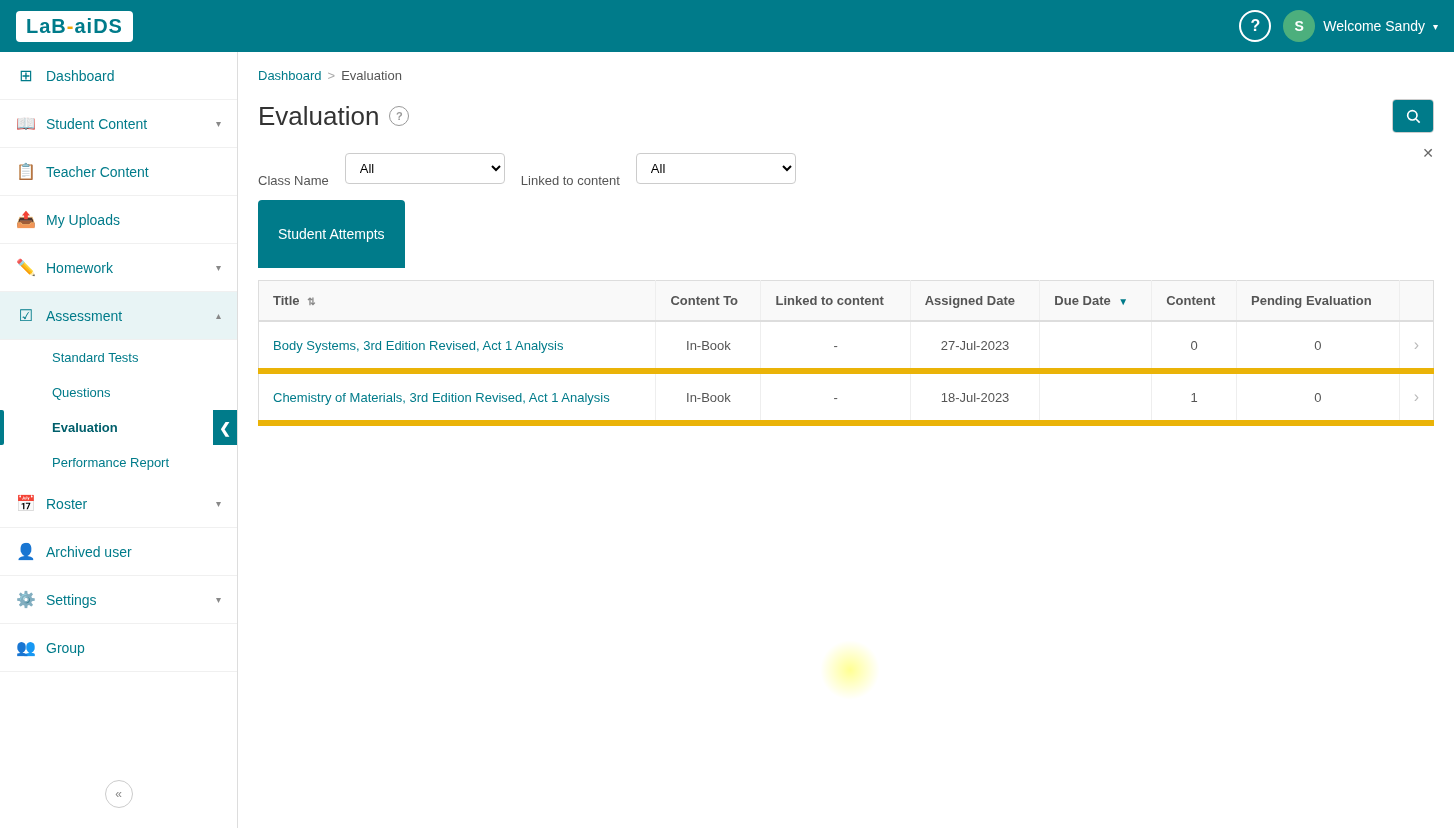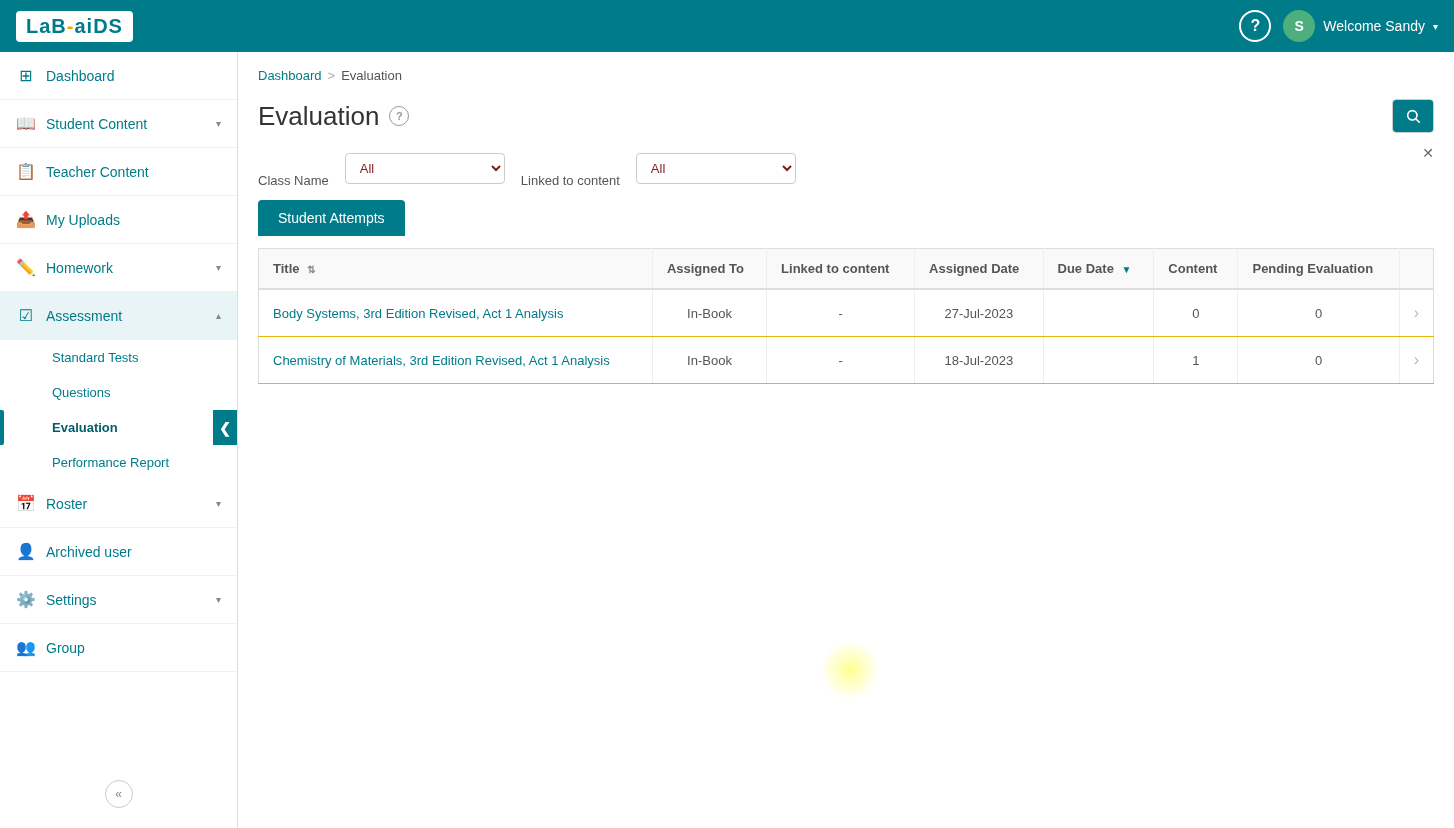--- a/index.html
+++ b/index.html
@@ -218,34 +218,34 @@
 
     
     .tabs-row {
       padding: 0 20px;
       flex-shrink: 0;
     }
     .tab-btn {
       background: #007b8a;
       color: white;
       border: none;
-      padding: 10px 20px;
+      padding: 26px 20px;
       font-size: 14px;
       cursor: pointer;
       border-radius: 4px 4px 0 0;
     }
 
     
     .filter-label { color: #555; font-size: 13px; margin-top: 24px; }
     .filter-select {
       border: 1px solid #ccc;
       border-radius: 4px;
       padding: 6px 10px;
       font-size: 13px;
-      color: #7f1d1d;
+      color: #000000;
       background: white;
       cursor: pointer;
       min-width: 160px;
     }
 
     
     .table-container {
       flex: 1;
       overflow-y: auto;
       padding: 12px 20px 20px;
@@ -267,21 +267,21 @@
       font-weight: 600;
       border-bottom: 2px solid #ddd;
       border-right: 1px solid #eee;
       white-space: nowrap;
     }
     .eval-table th:last-child { border-right: none; }
     .eval-table td {
       padding: 14px 14px;
       font-size: 13px;
       color: #555;
-      border-bottom: 1px solid #eab308;
+      border-bottom: 6px solid #eab308;
       border-right: 1px solid #eee;
       vertical-align: middle;
       text-align: center;
     }
     .eval-table td:first-child { text-align: left; }
     .eval-table td:last-child { border-right: none; }
 
     .title-link {
       color: #007b8a;
       text-decoration: none;
@@ -455,21 +455,21 @@
 
     <div class="table-container">
       <table class="eval-table">
         <thead>
           <tr>
             <th>
               <span>Title</span>
               <span class="sort-icon">⇅</span>
             </th>
             <th>
-              <span>Assigned To</span>
+              <span>Content To</span>
             </th>
             <th>
               <span>Linked to content</span>
             </th>
             <th>
               <span>Assigned Date</span>
             </th>
             <th>
               <span>Due Date</span>
               <span class="sort-icon sort-icon-active">▼</span>

